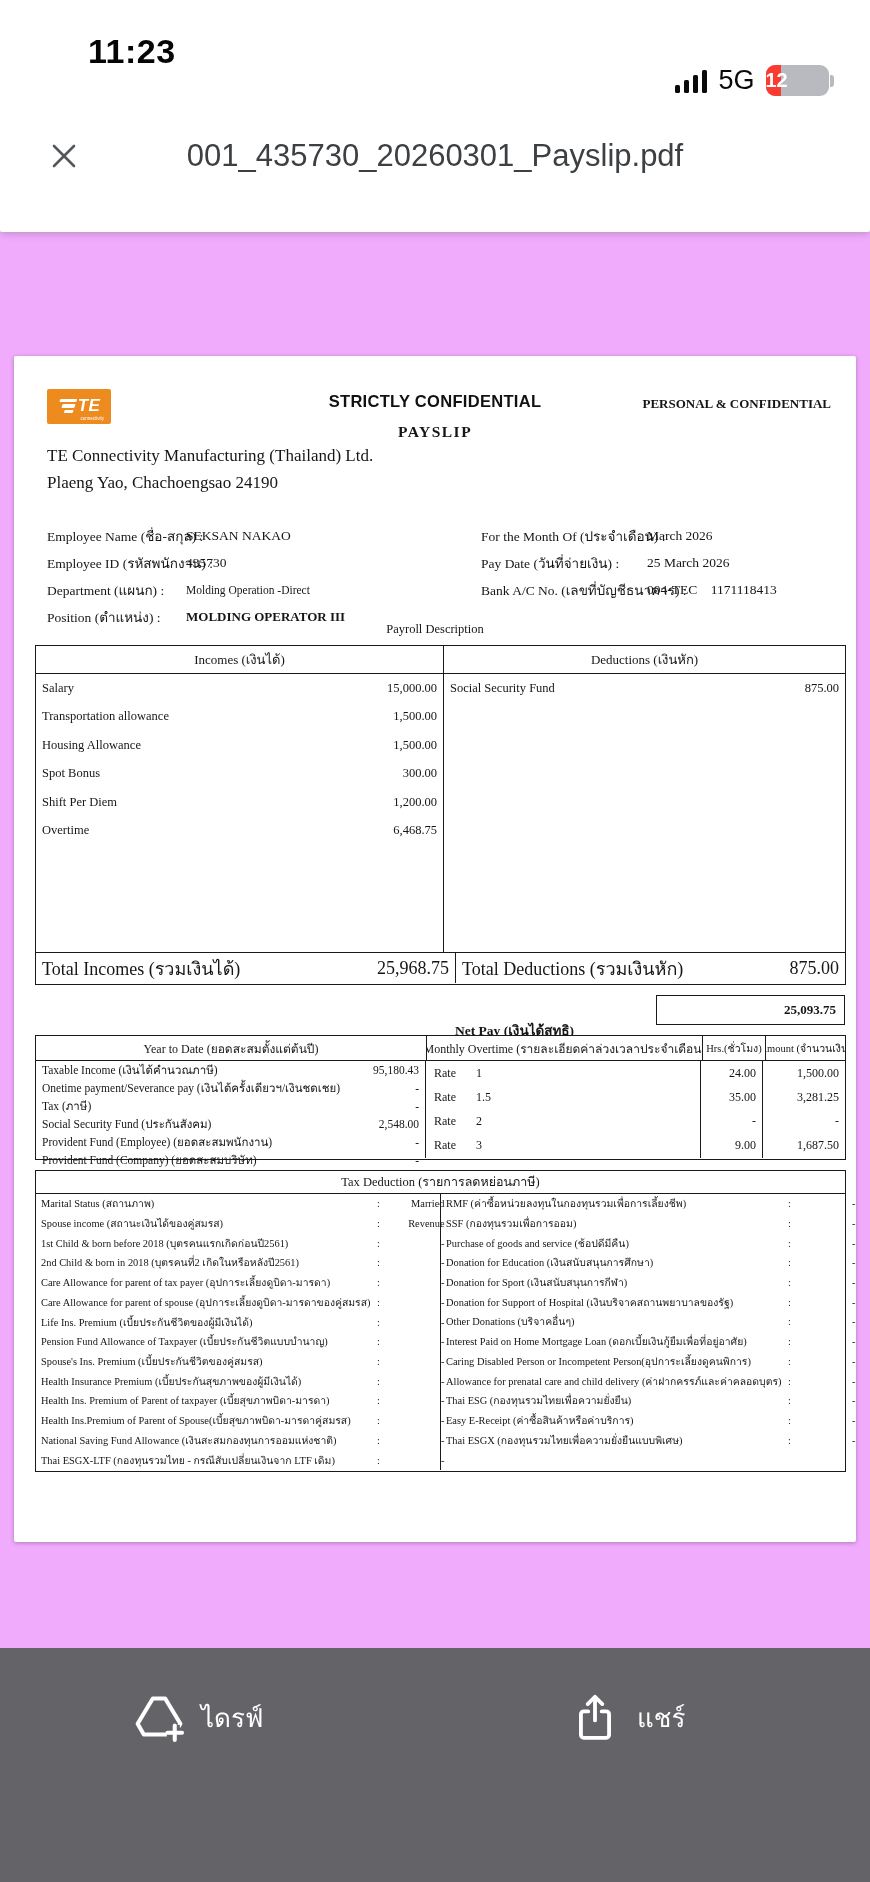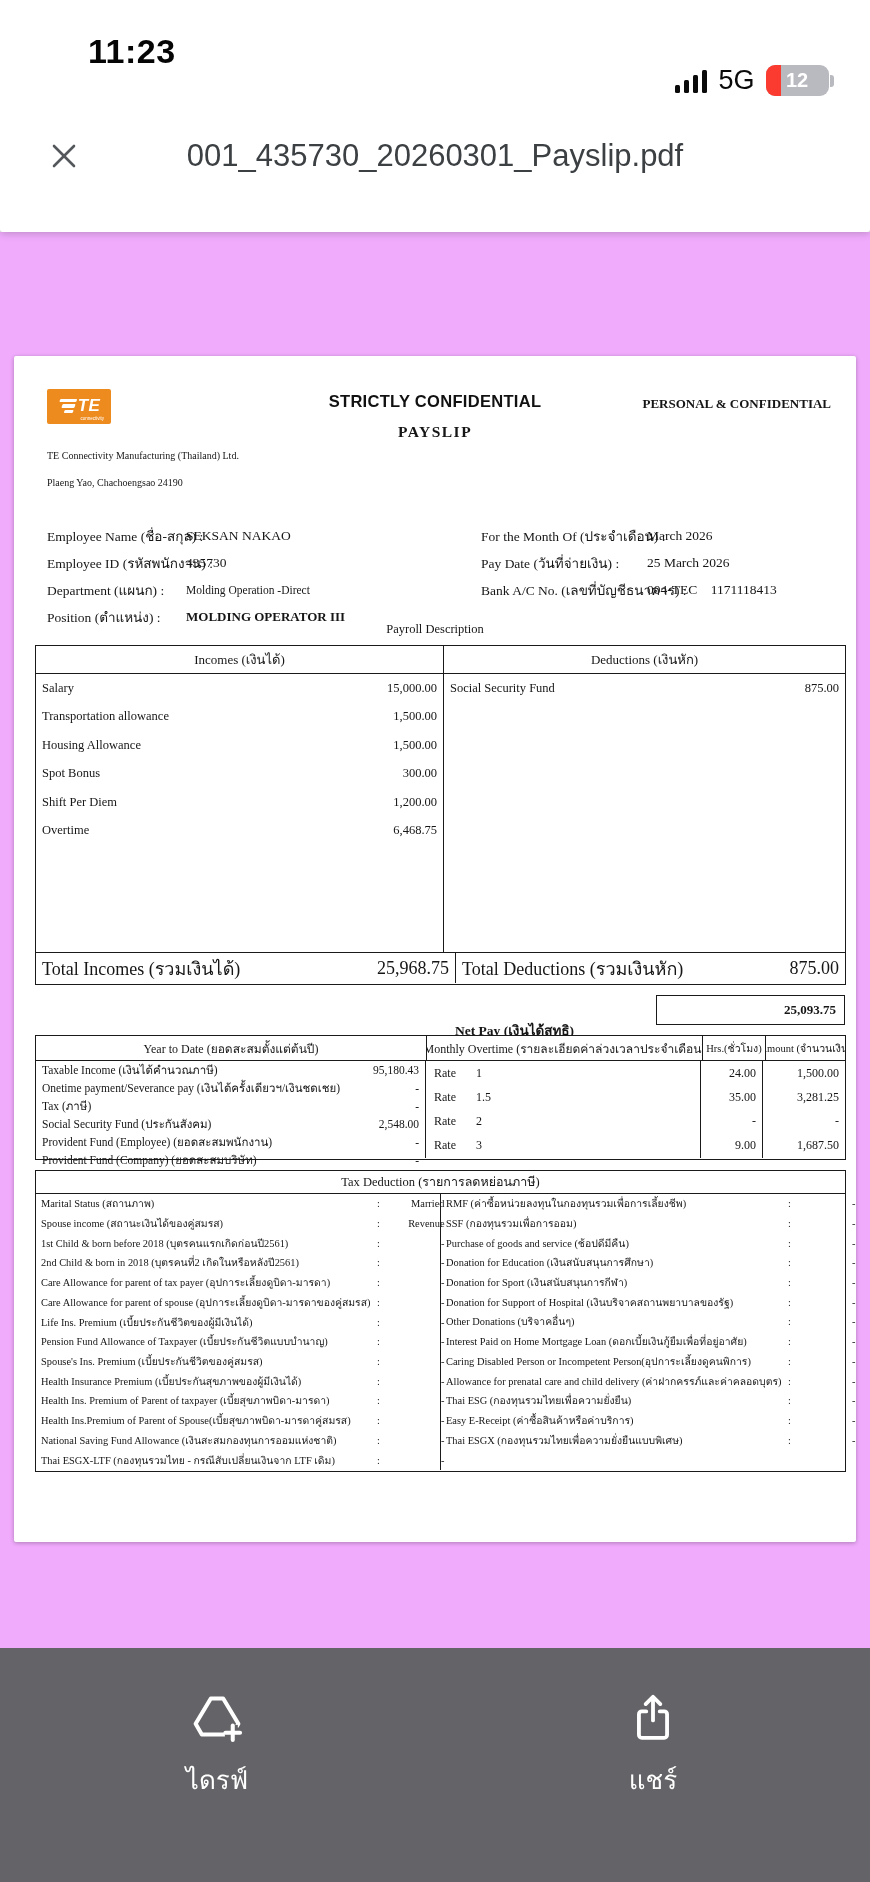--- a/index.html
+++ b/index.html
@@ -11,21 +11,21 @@
     box-shadow:0 2px 7px rgba(60,60,67,.25);border-radius:0 0 3px 3px;z-index:5;}
   .status{position:absolute;top:28px;left:0;right:0;height:50px;}
   .time{position:absolute;left:88px;top:4px;font-size:34px;font-weight:600;color:#050505;letter-spacing:.5px;}
   .status-right{position:absolute;right:36px;top:8px;display:flex;align-items:center;gap:11px;margin-top:29px;}
   .bars{display:flex;align-items:flex-end;gap:3.5px;height:24px;}
   .bars span{width:5.5px;background:#0a0a0a;border-radius:1.5px;display:block;}
   .b1{height:8px}.b2{height:13px}.b3{height:18px}.b4{height:23px}
   .net{font-size:27px;font-weight:500;color:#0a0a0a;}
   .batt-wrap{display:flex;align-items:center;}
   .batt{position:relative;width:63px;height:31px;border-radius:9px;background:#b9b9c0;overflow:hidden;
-    display:flex;align-items:center;justify-content:center;}
+    display:flex;align-items:center;justify-content:flex-start;}
   .batt-red{position:absolute;left:0;top:0;bottom:0;width:15px;background:#fb3a30;}
   .batt-num{position:relative;z-index:1;color:#fff;font-size:20px;font-weight:700;}
   .batt-nub{width:4px;height:12px;background:#b9b9c0;border-radius:0 3px 3px 0;margin-left:1.5px;}
   .title-row{position:absolute;top:100px;left:0;width:100%;height:112px;}
   .close-btn{position:absolute;left:44px;top:36px;width:40px;height:40px;display:flex;align-items:center;justify-content:center;cursor:pointer;}
   .fname{position:absolute;left:112px;right:112px;top:0;height:112px;display:flex;align-items:center;justify-content:center;
     font-size:31px;color:#3c4043;white-space:nowrap;overflow:hidden;}
 
   
   .canvas{position:absolute;top:232px;left:0;width:870px;height:1416px;background:#f0abfc;}
@@ -40,21 +40,21 @@
   .te-stripes{display:flex;flex-direction:column;align-items:flex-end;gap:2.2px;margin-right:3px;transform:skewX(-18deg);}
   .te-stripes i{display:block;height:3.2px;background:#fff;border-radius:1px;}
   .s1{width:17px}.s2{width:13px}.s3{width:9px}
   .te-word{color:#fff;font-weight:700;font-style:italic;font-size:17px;font-family:"Liberation Sans",sans-serif;letter-spacing:.5px;}
   .te-sub{position:absolute;right:7px;bottom:3px;color:#fff;font-size:4.5px;font-family:"Liberation Sans",sans-serif;}
 
   .doc-strict{position:absolute;left:0;right:0;top:36px;text-align:center;
     font-family:"Liberation Sans","DejaVu Sans",sans-serif;font-weight:700;font-size:16.5px;letter-spacing:.3px;color:#111;}
   .doc-payslip{position:absolute;left:0;right:0;top:67px;text-align:center;font-weight:700;font-size:15.5px;letter-spacing:1.5px;}
   .doc-personal{position:absolute;right:25px;top:40px;font-weight:700;font-size:13px;}
-  .company{position:absolute;left:33px;top:86px;font-size:10px;line-height:27px;}
+  .company{position:absolute;left:33px;top:86px;font-size:17px;line-height:27px;}
 
   .emp-block{position:absolute;top:166px;}
   .emp-left{left:33px;} .emp-right{left:467px;}
   .emp-row{height:27px;display:flex;align-items:center;font-size:13.5px;}
   .emp-label{flex:none;white-space:nowrap;}
   .emp-left .emp-label{width:139px;} .emp-right .emp-label{width:166px;}
   .emp-value{white-space:pre;}
   .emp-left .emp-row:nth-child(3) .emp-value{font-size:11.5px;}
   .emp-left .emp-row:nth-child(4) .emp-value{font-weight:700;font-size:13px;}
 
@@ -105,21 +105,21 @@
   .tax-body{display:flex;height:276px;}
   #taxL{width:405px;border-right:1px solid #1a1a1a;display:grid;grid-template-rows:repeat(14,1fr);box-sizing:border-box;}
   #taxR{flex:1;display:grid;grid-auto-rows:19.7px;}
   .tax-row{display:flex;align-items:center;padding:0 5px;font-size:10.4px;}
   .tax-label{flex:1;white-space:nowrap;overflow:hidden;}
   .tax-colon{width:16px;text-align:center;}
   .tax-value{width:58px;text-align:right;white-space:nowrap;}
 
   
   .toolbar{position:absolute;left:0;top:1648px;width:870px;height:234px;background:#646468;z-index:6;}
-  .tool-btn{position:absolute;top:42px;width:170px;display:flex;flex-direction:column;align-items:center;gap:15px;cursor:pointer;}
+  .tool-btn{position:absolute;top:42px;width:170px;display:flex;flex-direction:row;align-items:center;gap:15px;cursor:pointer;}
   .tb-drive{left:132px;} .tb-share{left:568px;}
   .tool-label{color:#ffffff;font-size:26px;}
 </style>
 </head>
 <body>
 
 <div class="screen">
 
   <div class="app-header">
     <div class="status">

